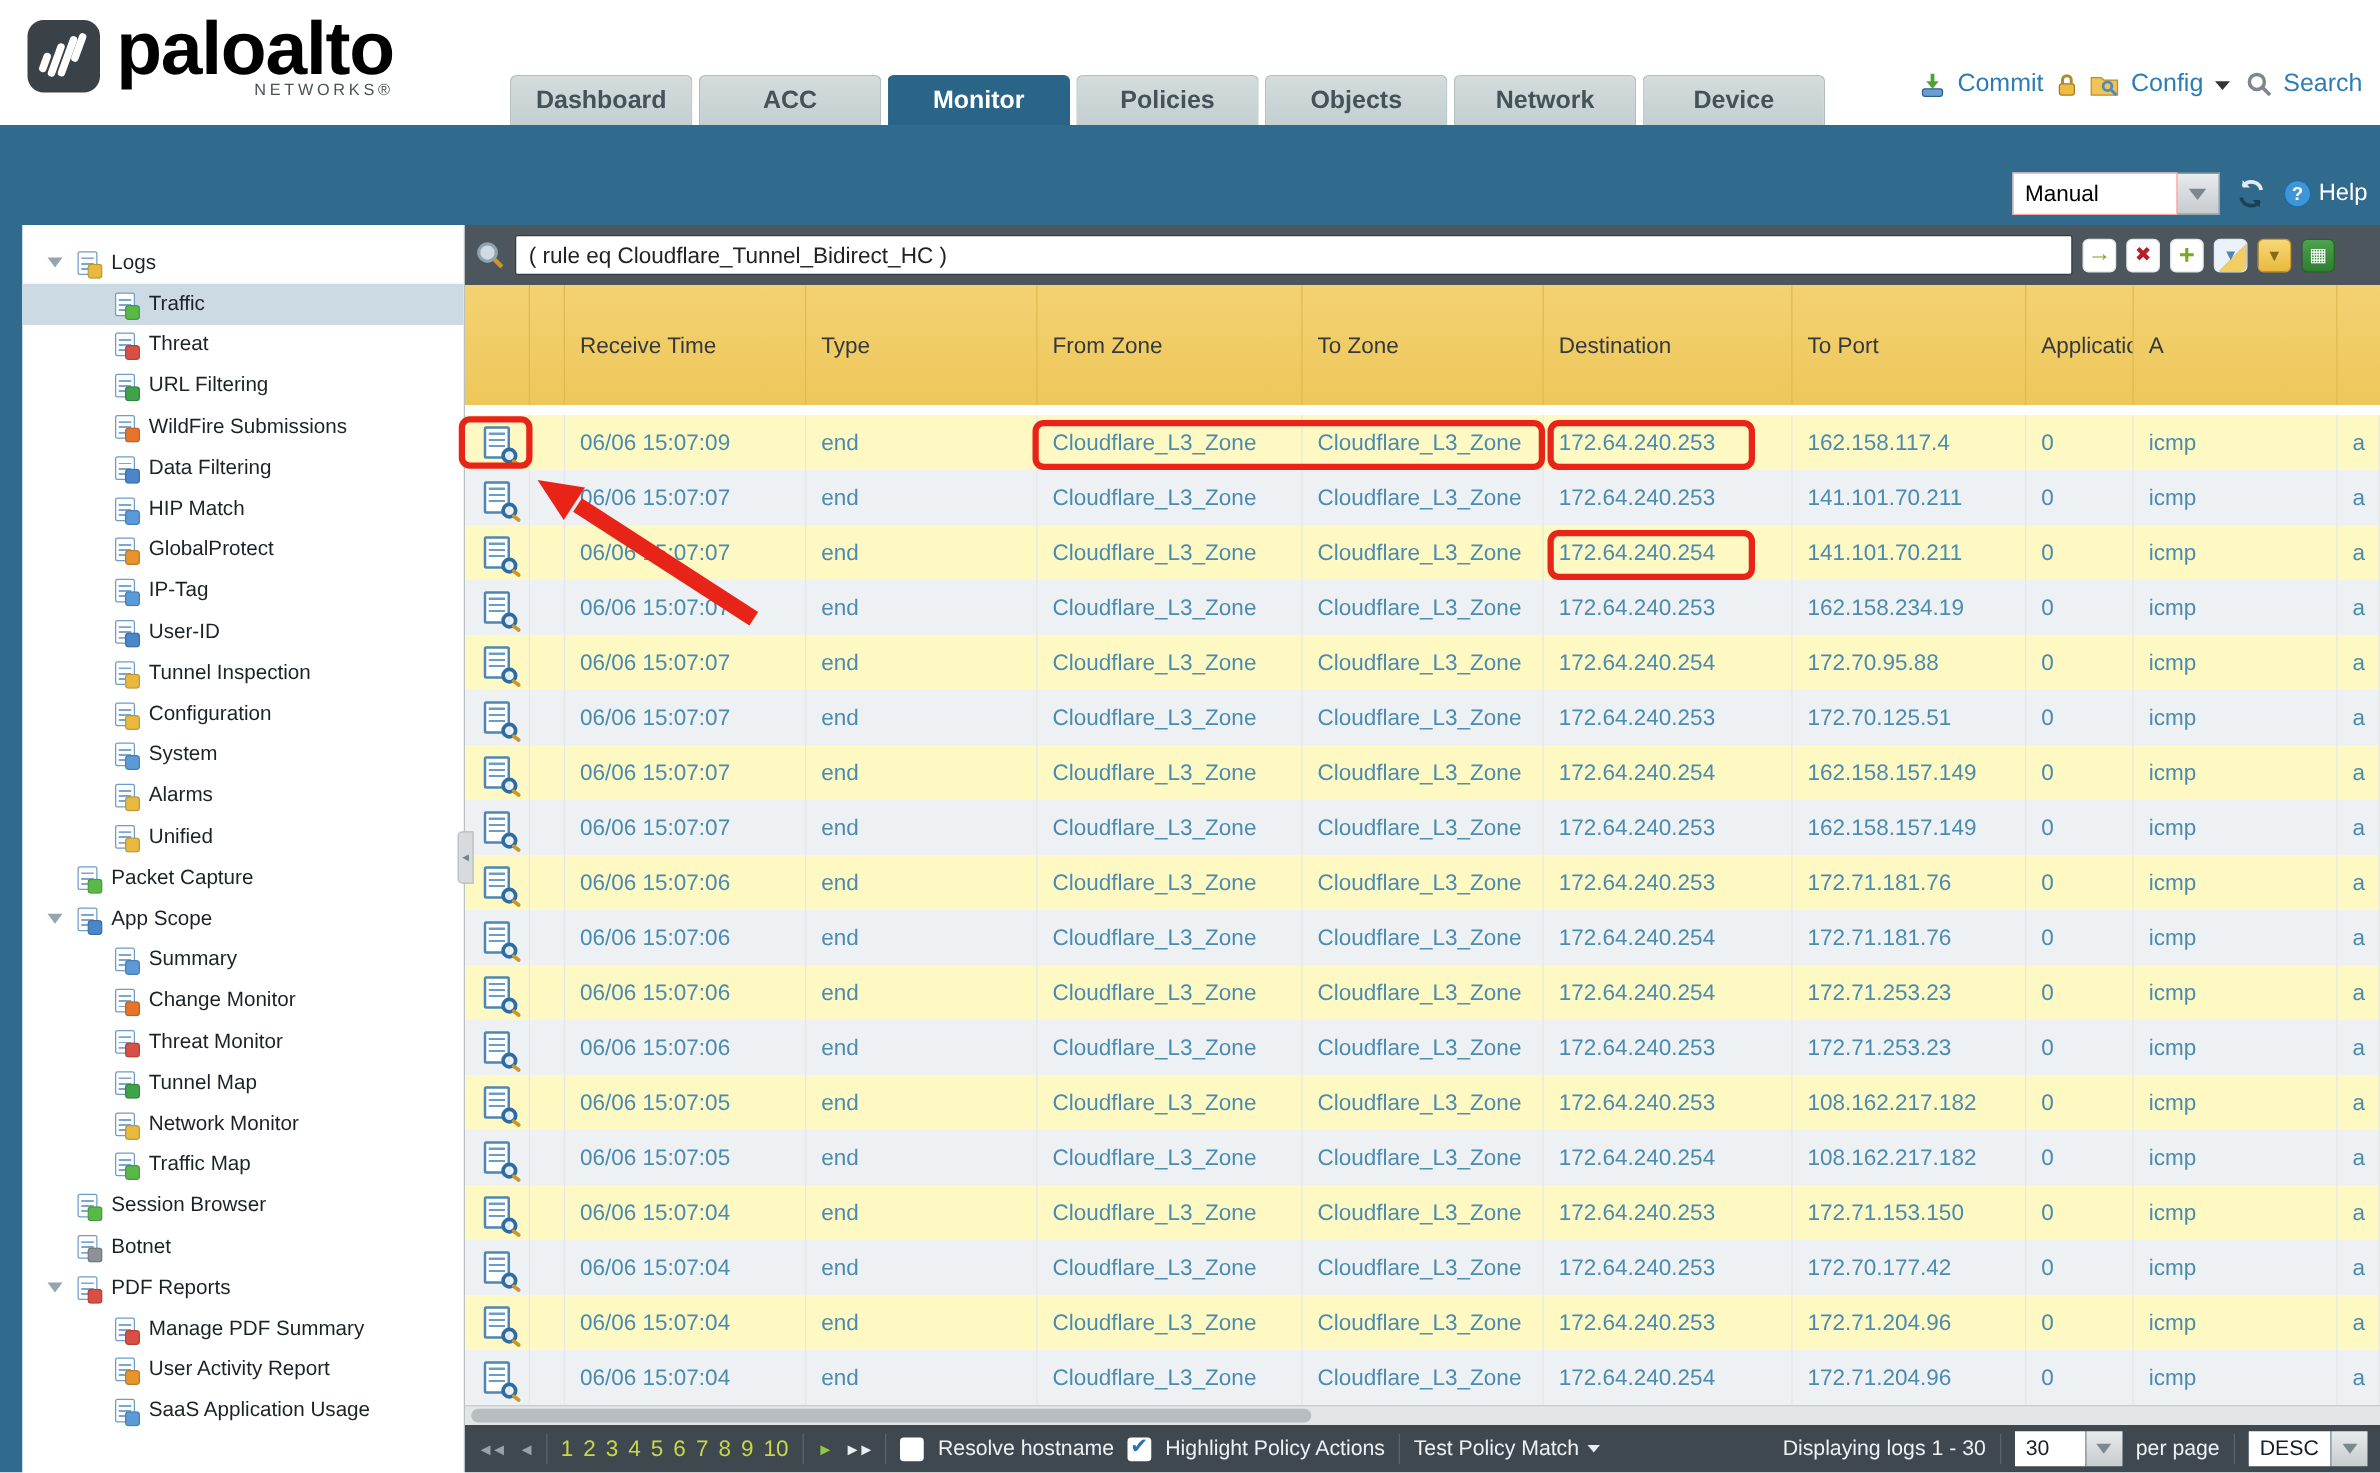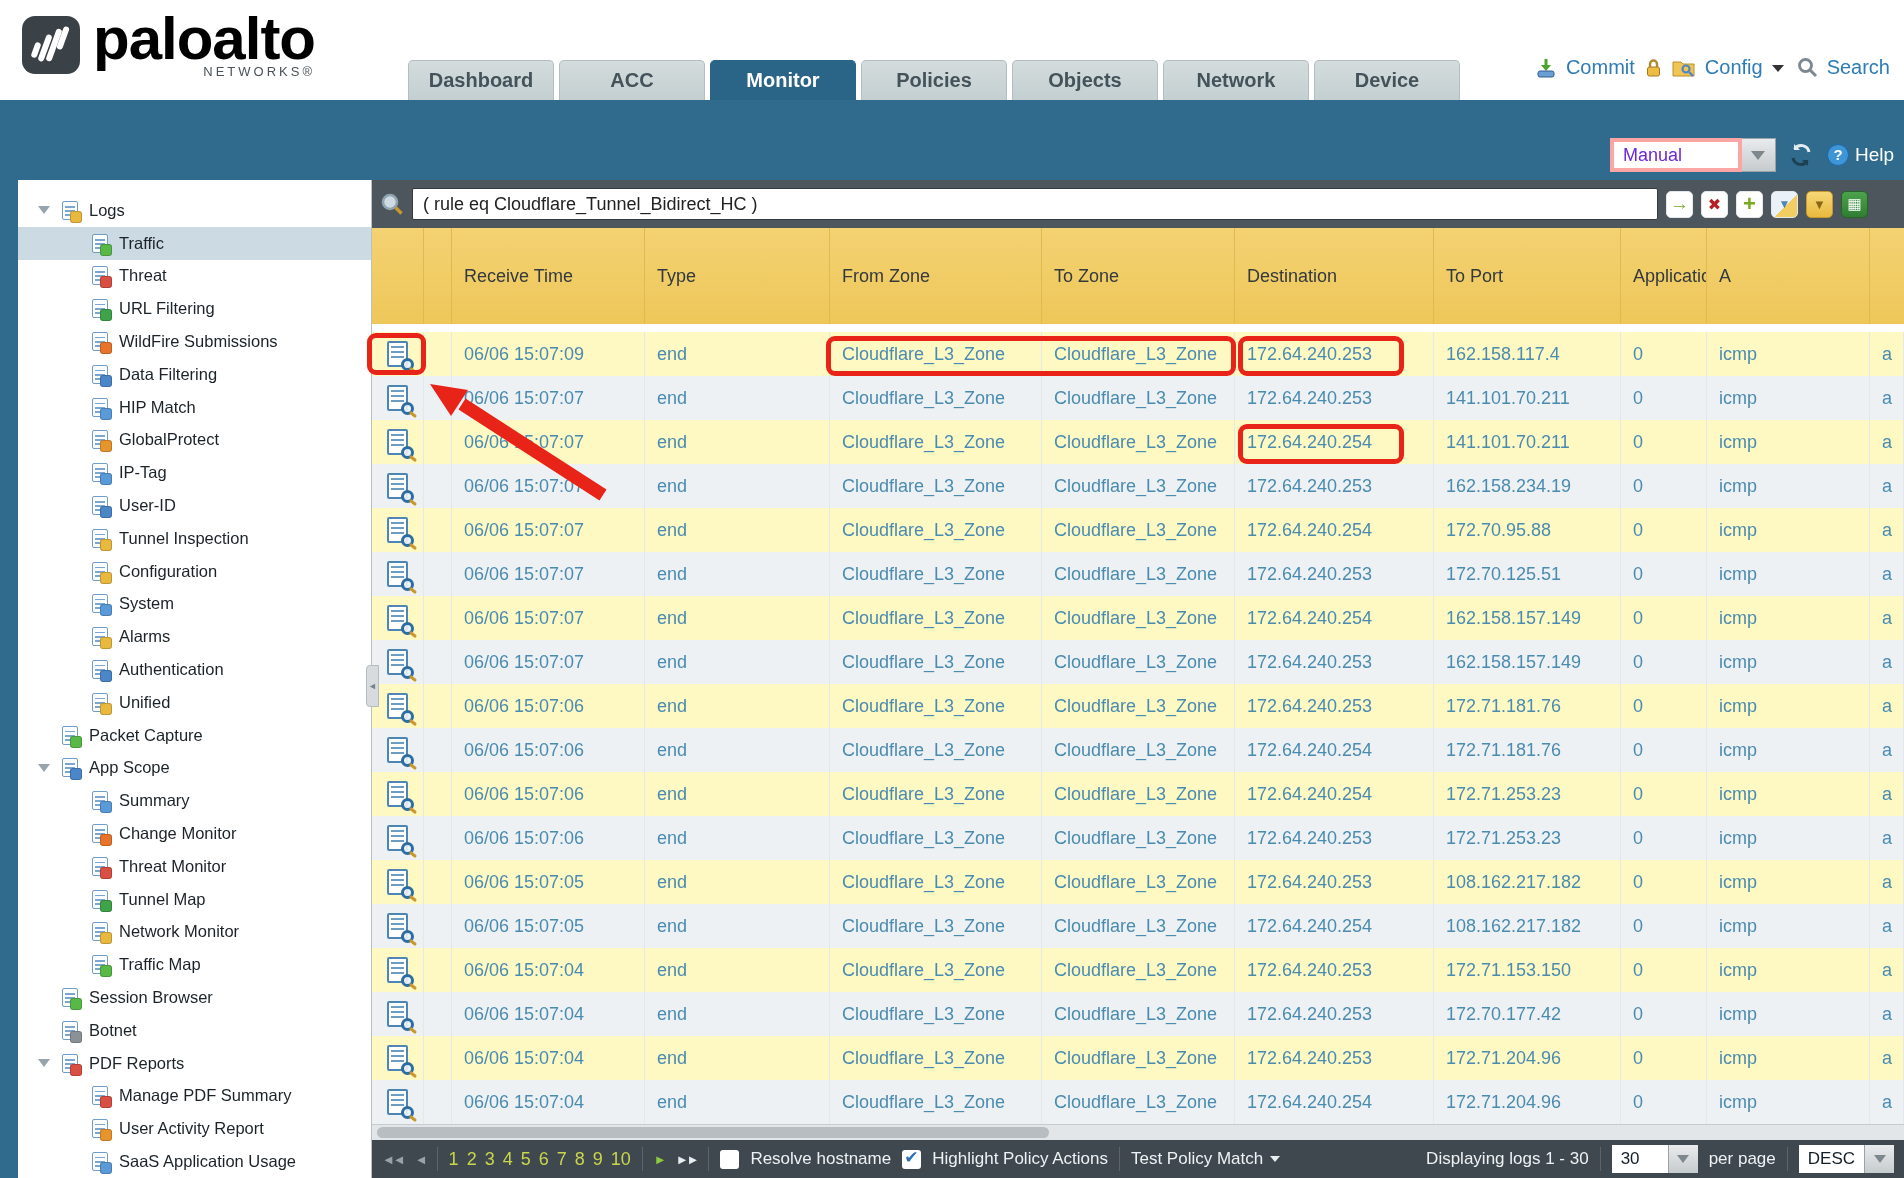--- a/index.html
+++ b/index.html
@@ -23,21 +23,21 @@
   .tab{min-width:146px;height:40px;display:flex;align-items:center;justify-content:center;background:linear-gradient(#d4dcdd,#c3cfd1);border:1px solid #b2bec0;border-bottom:none;border-radius:5px 5px 0 0;font-size:20px;font-weight:bold;color:#44525a;cursor:pointer}
   .tab.active{background:#2a6486;border-color:#2a6486;color:#fff}
   .top-actions{position:absolute;right:14px;top:56px;display:flex;align-items:center;gap:9px;font-size:20px;color:#2e7cb5}
   .top-actions .lbl{cursor:pointer}
   .caret-down{width:0;height:0;border-left:6px solid transparent;border-right:6px solid transparent;border-top:7px solid #333;margin:2px 4px 0 0}
 
   
   .blueband{position:absolute;left:0;top:100px;width:100%;height:80px;background:var(--band);display:flex;align-items:flex-end;justify-content:flex-end;gap:12px;padding:0 10px 8px 0}
   .leftstrip{position:absolute;left:0;top:180px;width:18px;height:998px;background:var(--band)}
   .manual-select{display:flex;height:34px}
-  .manual-box{width:132px;background:#fff;border:4px solid #fca5a5;display:flex;align-items:center;padding-left:9px;font-size:18px;color:#6d28d9}
+  .manual-box{width:132px;background:#fff;border:1px solid #fca5a5;display:flex;align-items:center;padding-left:9px;font-size:18px;color:#000000}
   .manual-btn{width:34px;background:linear-gradient(#e9ebed,#c6cbce);border:1px solid #9aa3a8;border-left:none;display:flex;align-items:center;justify-content:center;cursor:pointer}
   .manual-btn b{width:0;height:0;border-left:7px solid transparent;border-right:7px solid transparent;border-top:9px solid #7d888e}
   .help-wrap{display:flex;align-items:center;gap:5px;color:#fff;font-size:19px;height:34px;cursor:pointer}
   .icon-btn{display:flex;align-items:center;height:34px;cursor:pointer}
 
   
   .sidebar{position:absolute;left:18px;top:180px;width:354px;height:998px;background:#fff;border-right:1px solid #b8c2c6;padding-top:14px;overflow:hidden;z-index:2}
   .titem{height:32.8px;display:flex;align-items:center;font-size:16.5px;color:#1b2328;cursor:pointer;position:relative;white-space:nowrap}
   .titem.d0{padding-left:44px}
   .titem.d1{padding-left:74px}
@@ -245,24 +245,20 @@
       <span class="ticon" style="--a:#e8b93e"></span>
       <span>Configuration</span>
     </div>
   <div class="titem d1">
       <span class="ticon" style="--a:#5a9ad8"></span>
       <span>System</span>
     </div>
   <div class="titem d1">
       <span class="ticon" style="--a:#e8b93e"></span>
       <span>Alarms</span>
-    </div>
-  <div class="titem d1">
-      <span class="ticon" style="--a:#4a86c8"></span>
-      <span>Authentication</span>
     </div>
   <div class="titem d1">
       <span class="ticon" style="--a:#e8b93e"></span>
       <span>Unified</span>
     </div>
   <div class="titem d0">
       <span class="ticon" style="--a:#58b947"></span>
       <span>Packet Capture</span>
     </div>
   <div class="titem d0">

